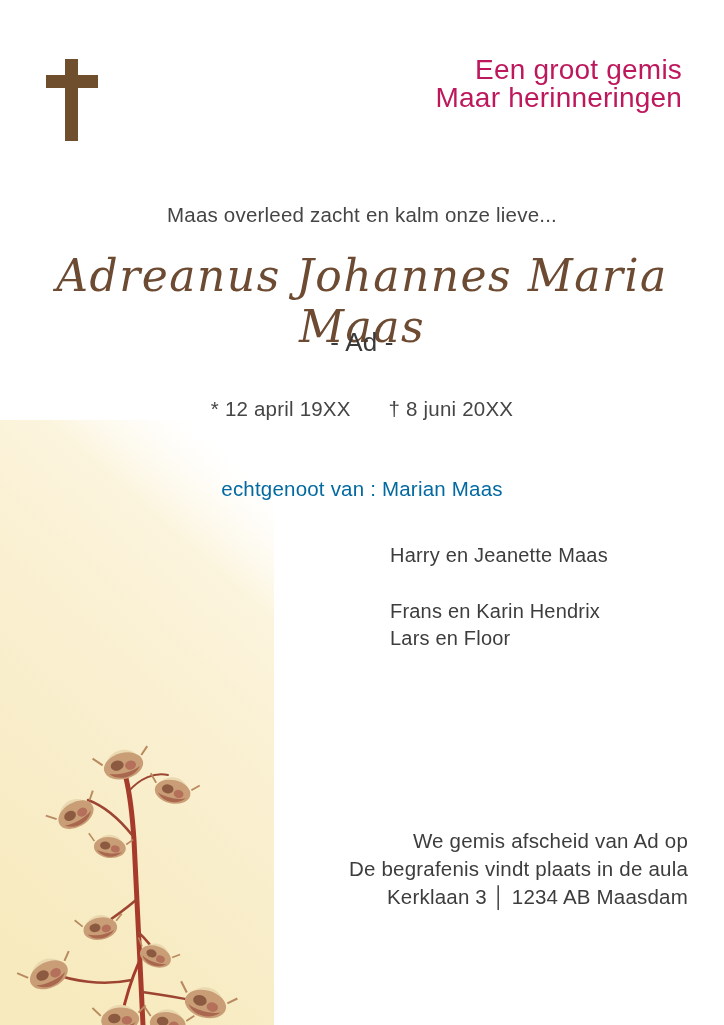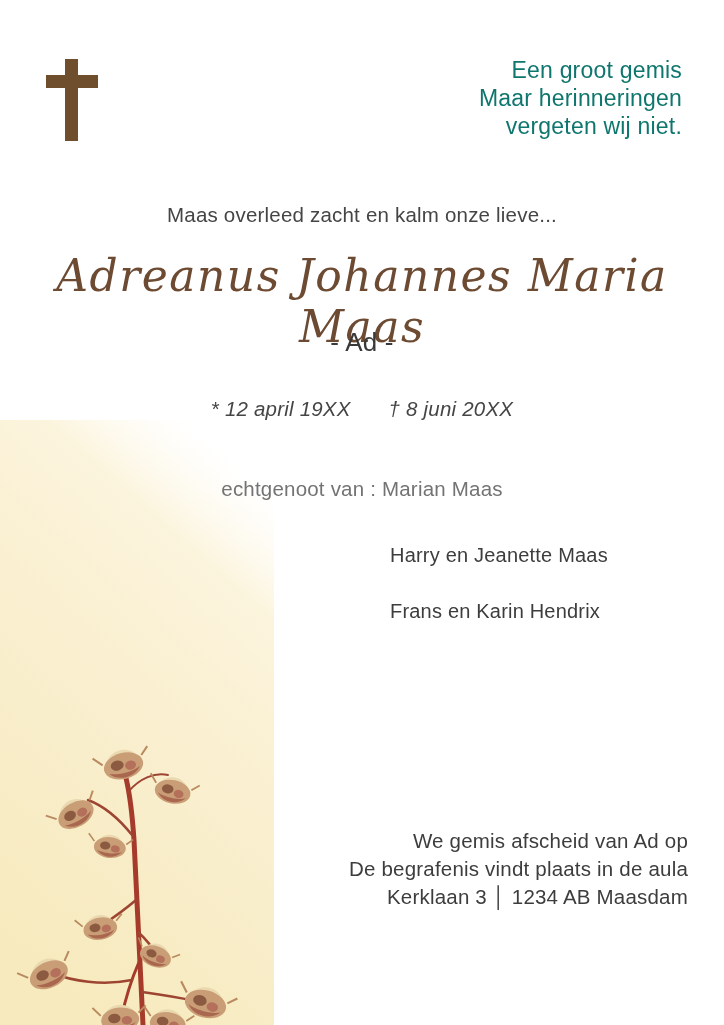--- a/index.html
+++ b/index.html
@@ -17,22 +17,22 @@
   
   .cross { left: 46px; top: 59px; width: 52px; height: 82px; }
 
   
   .photo { left: 0; top: 420px; width: 274px; height: 605px; }
 
   
   .opening {
     top: 56px; right: 42px;
     text-align: right;
-    font-size: 23px; line-height: 28px;
-    color: #0f766e;
+    font-size: 28px; line-height: 28px;
+    color: #be185d;
   }
   .intro {
     top: 203px; left: 0; right: 0;
     text-align: center;
     font-size: 20.5px;
     color: #454545;
   }
   .name {
     top: 250px; left: 0; right: 0;
     text-align: center;
@@ -46,28 +46,27 @@
     top: 327px; left: 0; right: 0;
     text-align: center;
     font-size: 26px;
     color: #3a3a3a;
   }
   .dates {
     top: 397px; left: 0; right: 0;
     text-align: center;
     font-size: 20.5px;
     color: #454545;
-    font-style: italic;
   }
   .dates .death { margin-left: 38px; }
   .spouse {
     top: 477px; left: 0; right: 0;
     text-align: center;
     font-size: 20.5px;
-    color: #737373;
+    color: #0369a1;
   }
   .family {
     top: 542px; left: 390px;
     font-size: 20px; line-height: 27px;
     color: #3d3d3d;
   }
   .family .group2 { margin-top: 29px; }
   .farewell {
     top: 827px; right: 36px;
     text-align: right;
@@ -121,41 +120,41 @@
   <use href="#pod" transform="translate(48,553) rotate(-25)"></use>
   <use href="#pod" transform="translate(156,535) rotate(20) scale(0.8)"></use>
   <use href="#pod" transform="translate(206,582) rotate(15) scale(1.05)"></use>
   <use href="#pod" transform="translate(120,598) rotate(-5) scale(0.95)"></use>
   <use href="#pod" transform="translate(168,602) rotate(8) scale(0.9)"></use>
 </svg>
 
 <div class="abs opening">
   <div>Een groot gemis</div>
   <div>Maar herinneringen</div>
-  <div>vergeten wij niet.</div>
 </div>
 
 <div class="abs intro">Maas overleed zacht en kalm onze lieve...</div>
 
 <div class="abs name">Adreanus Johannes Maria Maas</div>
 
 <div class="abs nickname">- Ad -</div>
 
 <div class="abs dates">
   <span class="birth">* 12 april 19XX</span><span class="death">† 8 juni 20XX</span>
 </div>
 
 <div class="abs spouse">echtgenoot van : Marian Maas</div>
 
 <div class="abs family">
   <div class="group1">
     <div>Harry en Jeanette Maas</div>
   </div>
   <div class="group2">
     <div>Frans en Karin Hendrix</div>
+    <div>Lars en Floor</div>
   </div>
 </div>
 
 <div class="abs farewell">
   <div>We gemis afscheid van Ad op</div>
   <div>De begrafenis vindt plaats in de aula</div>
   <div>Kerklaan 3  │  1234 AB Maasdam</div>
 </div>
 
 </body></html>

